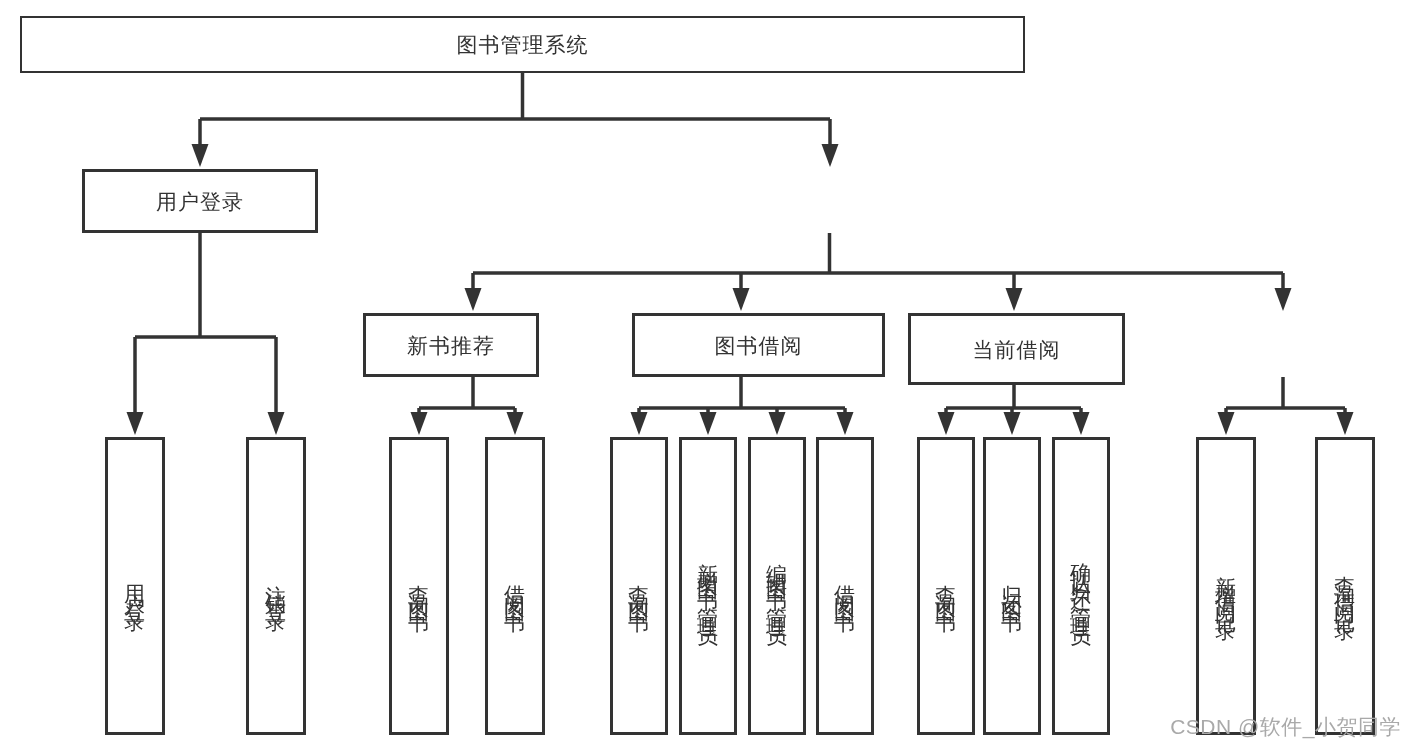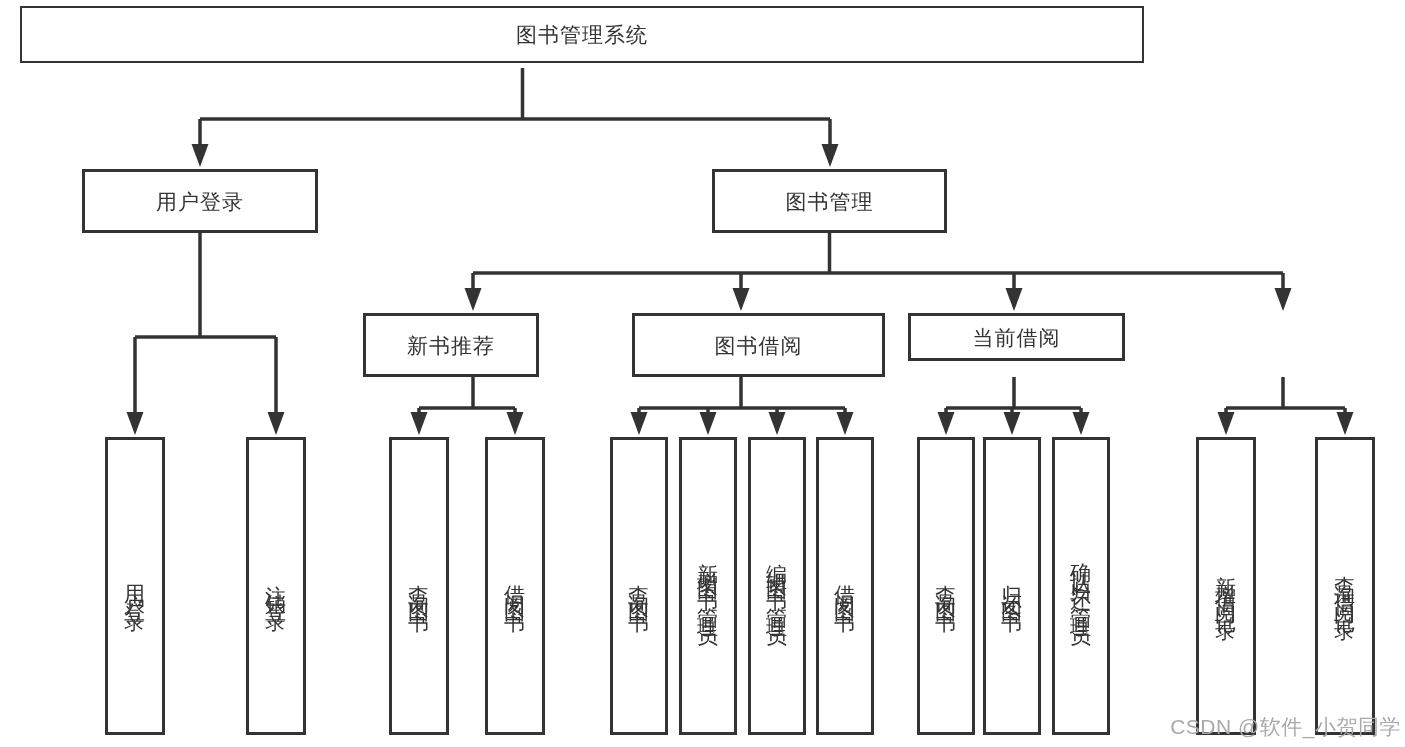--- a/index.html
+++ b/index.html
@@ -120,28 +120,27 @@
     <g>
       <path d="M1283 377 V408"></path>
       <path d="M1226 408 H1345"></path>
       <path d="M1226 408 V418"></path>
         <polygon points="1226,435 1217.5,412 1234.5,412"></polygon>
       <path d="M1345 408 V418"></path>
         <polygon points="1345,435 1336.5,412 1353.5,412"></polygon>
     </g>
   </svg>
 
-  <div class="node node-h node-root" style="left:20px;top:6px;width:1124px;height:57px">图书管理系统</div>
+  <div class="node node-h node-root" style="left:20px;top:16px;width:1005px;height:57px">图书管理系统</div>
 
   <div class="node node-h" style="left:82px;top:169px;width:236px;height:64px">用户登录</div>
-  <div class="node node-h" style="left:712px;top:169px;width:235px;height:64px">图书管理</div>
 
   <div class="node node-h" style="left:363px;top:313px;width:176px;height:64px">新书推荐</div>
   <div class="node node-h" style="left:632px;top:313px;width:253px;height:64px">图书借阅</div>
-  <div class="node node-h" style="left:908px;top:313px;width:217px;height:48px">当前借阅</div>
+  <div class="node node-h" style="left:908px;top:313px;width:217px;height:72px">当前借阅</div>
 
   <div class="node node-v" style="left:105px;top:437px;width:60px;height:298px">
     <span class="vtext">用户登录</span>
   </div>
   <div class="node node-v" style="left:246px;top:437px;width:60px;height:298px">
     <span class="vtext">注销登录</span>
   </div>
 
   <div class="node node-v" style="left:389px;top:437px;width:60px;height:298px">
     <span class="vtext">查询图书</span>

